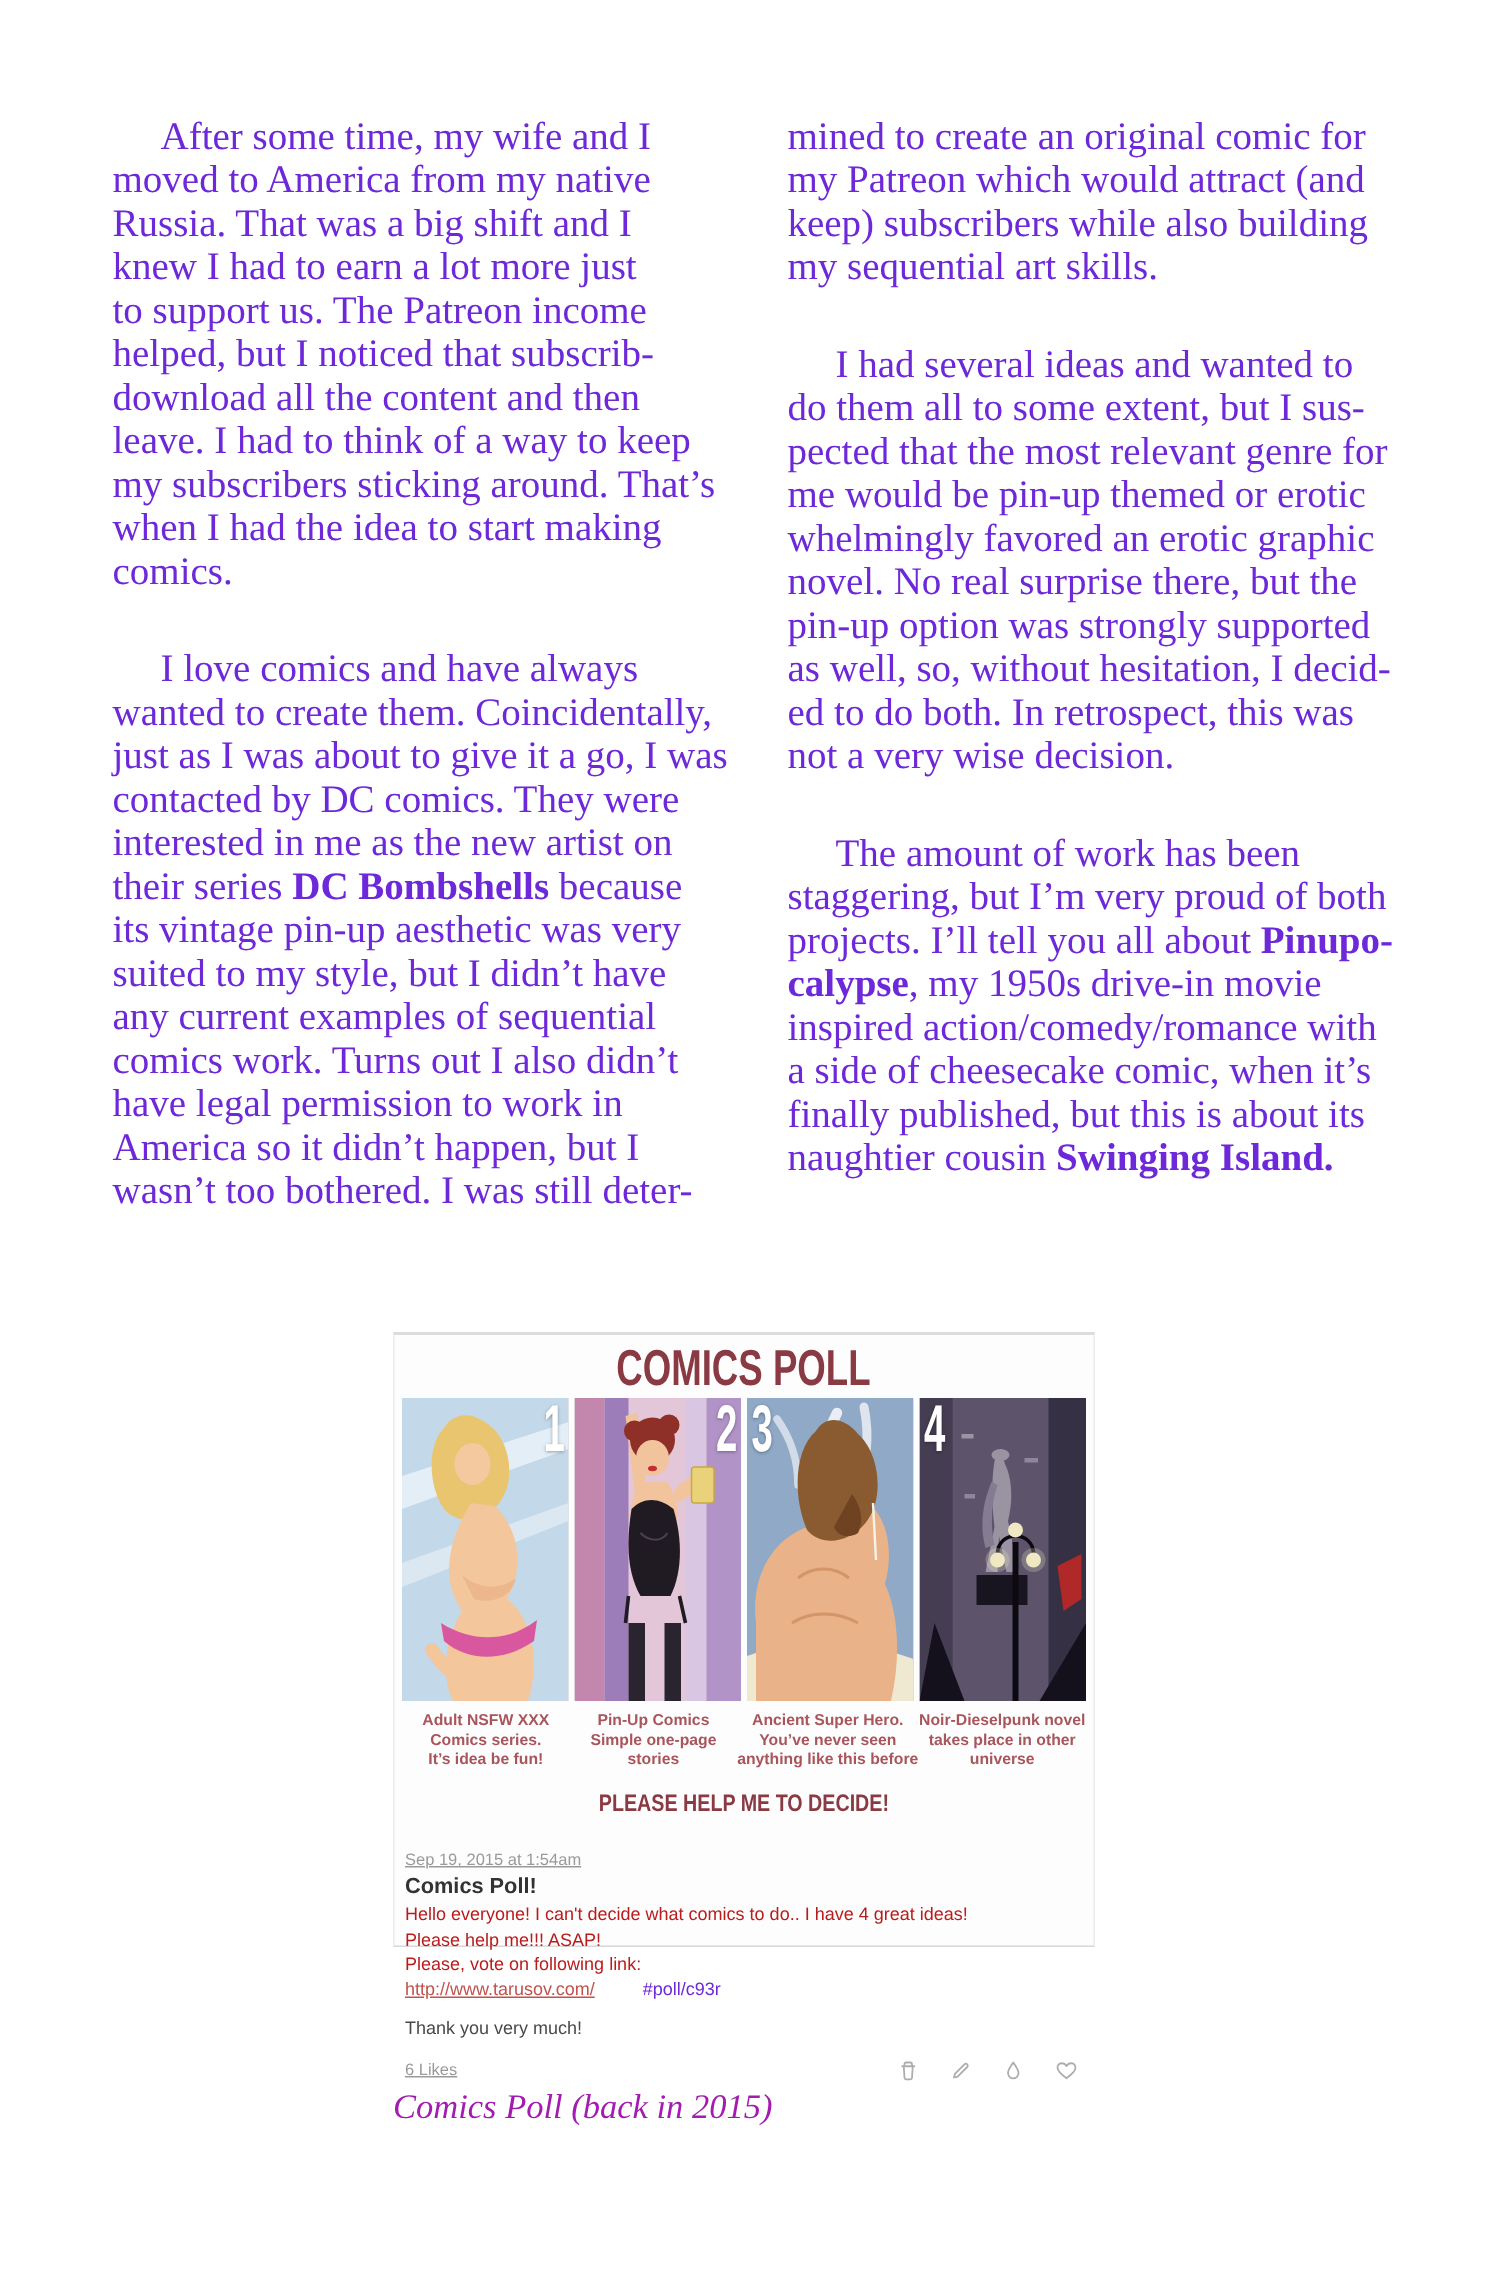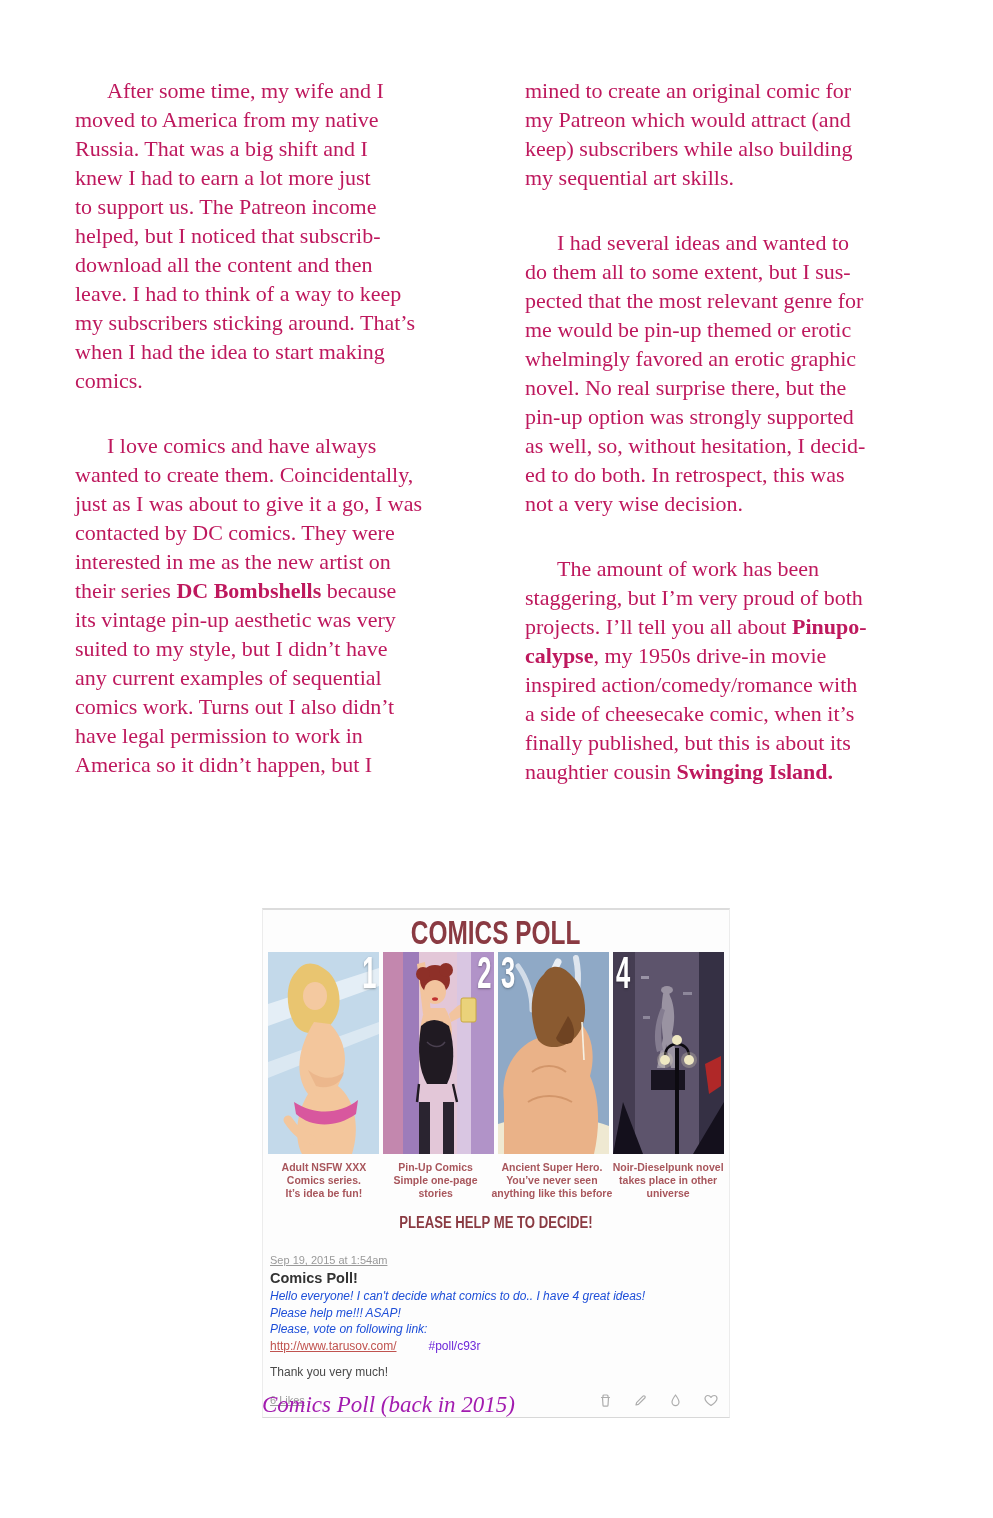--- a/index.html
+++ b/index.html
@@ -3,25 +3,25 @@
 <meta charset="utf-8">
 <style>
   html,body{margin:0;padding:0;background:#ffffff;}
   .page{position:relative;width:993px;height:1518px;background:#ffffff;overflow:hidden;
         font-family:"Liberation Serif",serif;color:#111;}
   
   .col{position:absolute;top:76px;width:410px;}
   .col-left{left:75px;}
   .col-right{left:525px;}
   .para{margin:0 0 36px 0;}
-  .tline{height:29px;line-height:29px;font-size:22px;white-space:nowrap;color:#be185d;}
+  .tline{height:29px;line-height:29px;font-size:26px;white-space:nowrap;color:#6d28d9;}
   .tline b{font-weight:bold;}
   .para.indent .tline:first-child{padding-left:32px;}
   
-  .figure{position:absolute;left:262px;top:908px;width:468px;height:510px;
+  .figure{position:absolute;left:262px;top:888px;width:468px;height:410px;
           background:#fdfdfd;border:1px solid #ececec;border-top:2px solid #dcdcdc;
           border-bottom:1px solid #d8d8d8;box-sizing:border-box;
           font-family:"Liberation Sans",sans-serif;}
   .poll-title-wrap{text-align:center;margin-top:4px;height:36px;}
   .poll-title{display:inline-block;font-weight:bold;font-size:33px;line-height:36px;
               color:#8a3a42;transform:scale(.74,1.02);transform-origin:center top;
               letter-spacing:0;}
   .panels{display:flex;gap:4px;padding:0 5px;margin-top:2px;height:202px;}
   .panel{position:relative;flex:1;overflow:hidden;background:#cccccc;}
   .panel svg{display:block;width:100%;height:100%;}
@@ -35,21 +35,21 @@
   .cap-line{font-size:10.5px;font-weight:bold;line-height:13px;color:#a8565c;
             white-space:nowrap;}
   .plea-wrap{text-align:center;margin-top:14px;height:20px;}
   .plea{display:inline-block;font-weight:bold;font-size:16px;color:#8a3a42;
         transform:scaleX(.82);transform-origin:center;}
   
   .post{margin:16px 10px 0 7px;text-align:left;}
   .post-date{font-size:11px;color:#9a9a9a;text-decoration:underline;line-height:14px;
              display:inline-block;cursor:pointer;}
   .post-title{font-size:14.5px;font-weight:bold;color:#333;line-height:20px;}
-  .post-line{font-size:12px;color:#1d4ed8;line-height:16.5px;font-style:italic;}
+  .post-line{font-size:12px;color:#b91c1c;line-height:16.5px;}
   .post-linkline{font-size:12px;line-height:16.5px;}
   .link-red{color:#c0534f;text-decoration:underline;cursor:pointer;}
   .link-dark{color:#6d28d9;margin-left:32px;}
   .post-thanks{font-size:12px;color:#4a4a4a;line-height:16px;margin-top:10px;}
   .post-footer{display:flex;justify-content:space-between;align-items:center;
                margin-top:10px;height:20px;}
   .likes{font-size:11px;color:#9a9a9a;text-decoration:underline;cursor:pointer;}
   .post-icons{display:flex;gap:20px;align-items:center;}
   .post-icons svg{display:block;cursor:pointer;}
   
@@ -81,20 +81,21 @@
         <div class="tline">just as I was about to give it a go, I was</div>
         <div class="tline">contacted by DC comics. They were</div>
         <div class="tline">interested in me as the new artist on</div>
         <div class="tline">their series <b>DC Bombshells</b> because</div>
         <div class="tline">its vintage pin-up aesthetic was very</div>
         <div class="tline">suited to my style, but I didn’t have</div>
         <div class="tline">any current examples of sequential</div>
         <div class="tline">comics work. Turns out I also didn’t</div>
         <div class="tline">have legal permission to work in</div>
         <div class="tline">America so it didn’t happen, but I</div>
+        <div class="tline">wasn’t too bothered. I was still deter-</div>
       </div>
     </div>
   <div class="col col-right">
       <div class="para">
         <div class="tline">mined to create an original comic for</div>
         <div class="tline">my Patreon which would attract (and</div>
         <div class="tline">keep) subscribers while also building</div>
         <div class="tline">my sequential art skills.</div>
       </div>
       <div class="para indent">

